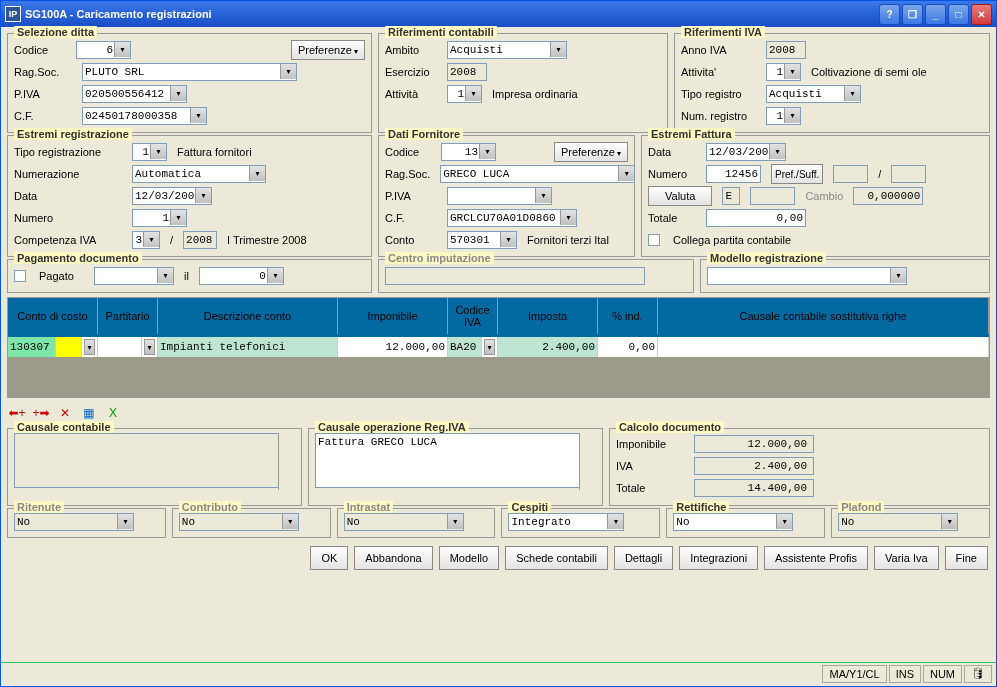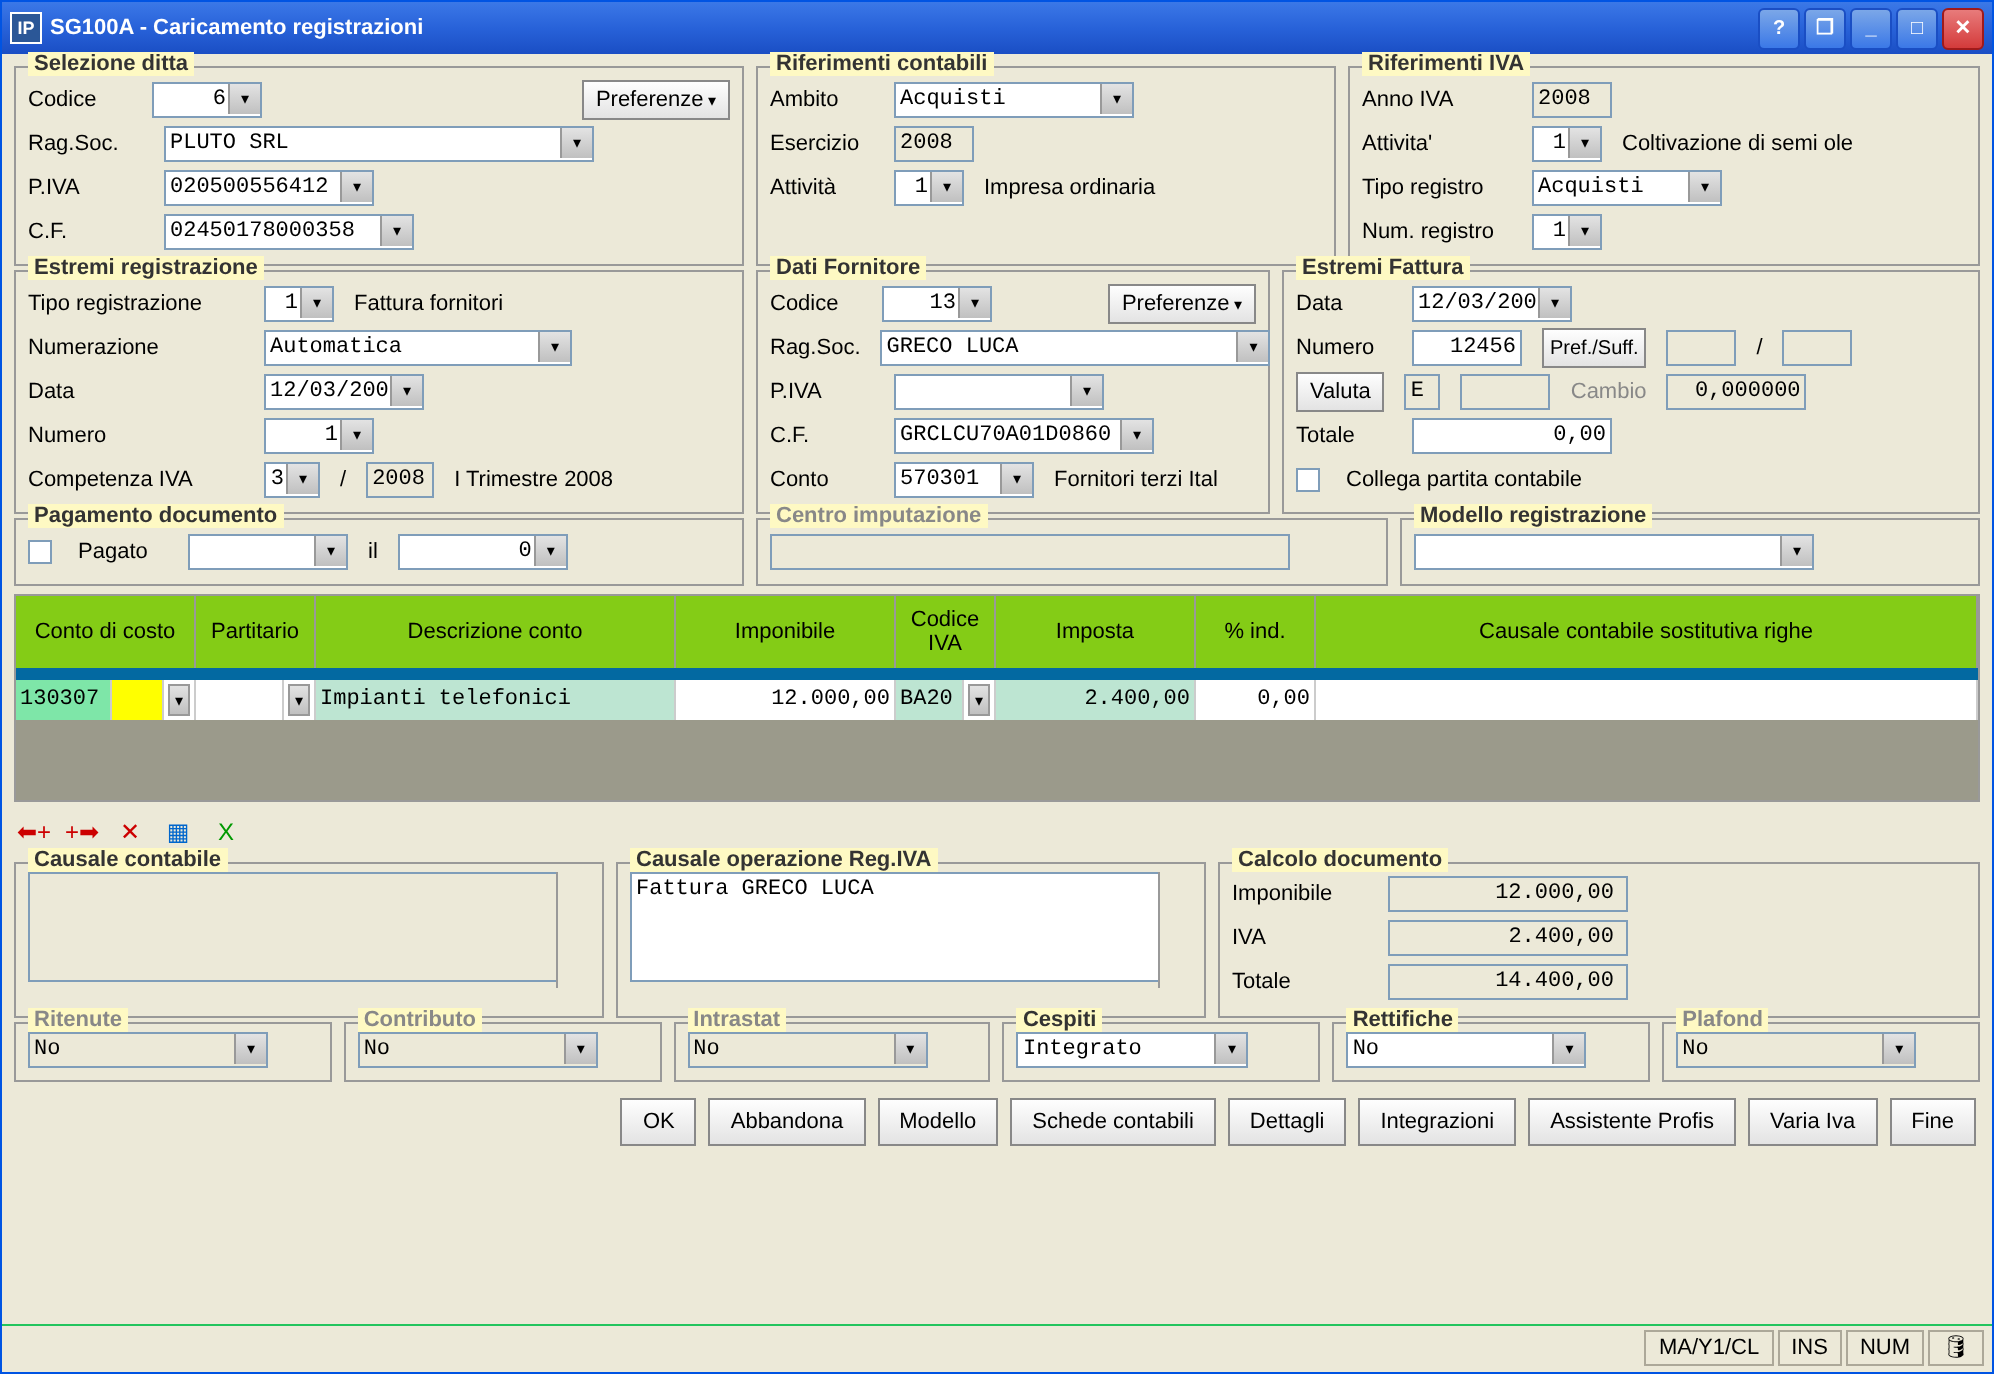--- a/index.html
+++ b/index.html
@@ -30,21 +30,21 @@
 .second-row { display: flex; gap: 6px; }
 .estremi-reg { width: 365px; }
 .dati-forn { width: 257px; }
 .estremi-fat { flex: 1; }
 .third-row { display: flex; gap: 6px; }
 .pag-doc { width: 365px; }
 .mod-reg { width: 290px; }
 .centro-imp { flex: 1; }
 .fieldset.disabled .fieldset-title { color: #888; }
 .grid { border: 1px solid #999; background: #fff; margin-top: 2px; }
-.grid-header { display: flex; background: #84cc16; border-bottom: 6px solid #0369a1; }
+.grid-header { display: flex; background: #0369a1; border-bottom: 3px solid #0369a1; }
 .grid-header > div { border-right: 1px solid #999; padding: 6px 4px; text-align: center; display: flex; align-items: center; justify-content: center; }
 .grid-body { min-height: 60px; background: #9b9a8b; }
 .grid-row { display: flex; background: #fff; height: 20px; }
 .grid-row > div { border-right: 1px solid #ccc; display: flex; align-items: center; padding: 0 2px; font-family: 'Courier New', monospace; }
 .cell-highlight1 { background: #7ee6a8 !important; }
 .cell-yellow { background: #ffff00 !important; }
 .cell-mint { background: #bde5d2 !important; }
 .toolbar { display: flex; gap: 4px; padding: 4px 0; align-items: center; }
 .tb-btn { width: 20px; height: 18px; display: flex; align-items: center; justify-content: center; cursor: pointer; font-size: 12px; }
 .bottom-panels { display: flex; gap: 6px; }
@@ -172,21 +172,21 @@
         <div class="form-row">
           <span class="label" style="width:108px">Tipo registrazione</span>
           <span class="dropdown">
               <input class="input" style="width: 35px; text-align: right;" value="1">
             </span>
           <span>Fattura fornitori</span>
         </div>
         <div class="form-row">
           <span class="label" style="width:108px">Numerazione</span>
           <span class="dropdown">
-              <input class="input" style="width: 154px;" value="Automatica">
+              <input class="input" style="width: 134px;" value="Automatica">
             </span>
         </div>
         <div class="form-row">
           <span class="label" style="width:108px">Data</span>
           <span class="dropdown">
               <input class="input" style="width: 80px;" value="12/03/2008">
             </span>
         </div>
         <div class="form-row">
           <span class="label" style="width:108px">Numero</span>
@@ -253,21 +253,21 @@
         </div>
         <div class="form-row">
           <span class="label" style="width:48px">Numero</span>
           <input class="input" style="width: 55px; text-align: right;" value="12456">
           <button class="btn" style="font-size:10px;padding:0 3px">Pref./Suff.</button>
           <input class="input ro" style="width: 35px;" readonly="">
           <span>/</span>
           <input class="input ro" style="width: 35px;" readonly="">
         </div>
         <div class="form-row">
-          <button class="btn" style="padding:0 6px">Valuta</button>
+          <button class="btn" style="padding:0 16px">Valuta</button>
           <input class="input ro" style="width: 18px;" readonly="" value="E">
           <input class="input ro" style="width: 45px;" readonly="">
           <span class="label" style="color:#888">Cambio</span>
           <input class="input ro" style="width: 70px; text-align: right;" readonly="" value="0,000000">
         </div>
         <div class="form-row">
           <span class="label" style="width:48px">Totale</span>
           <input class="input" style="width: 100px; text-align: right;" value="0,00">
         </div>
         <div class="form-row">

